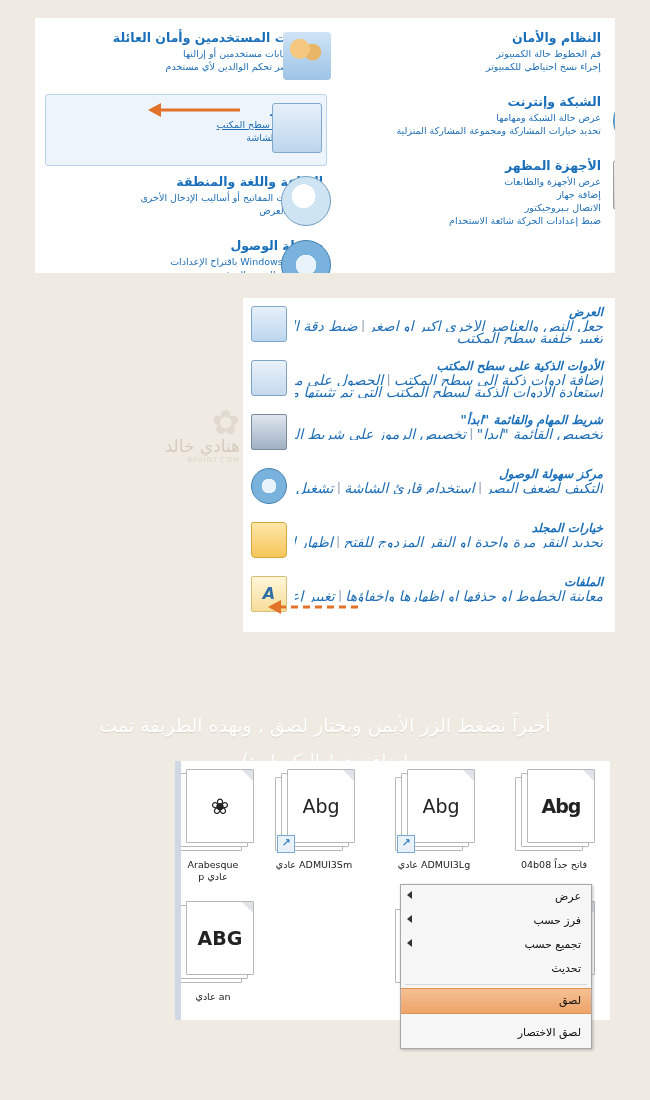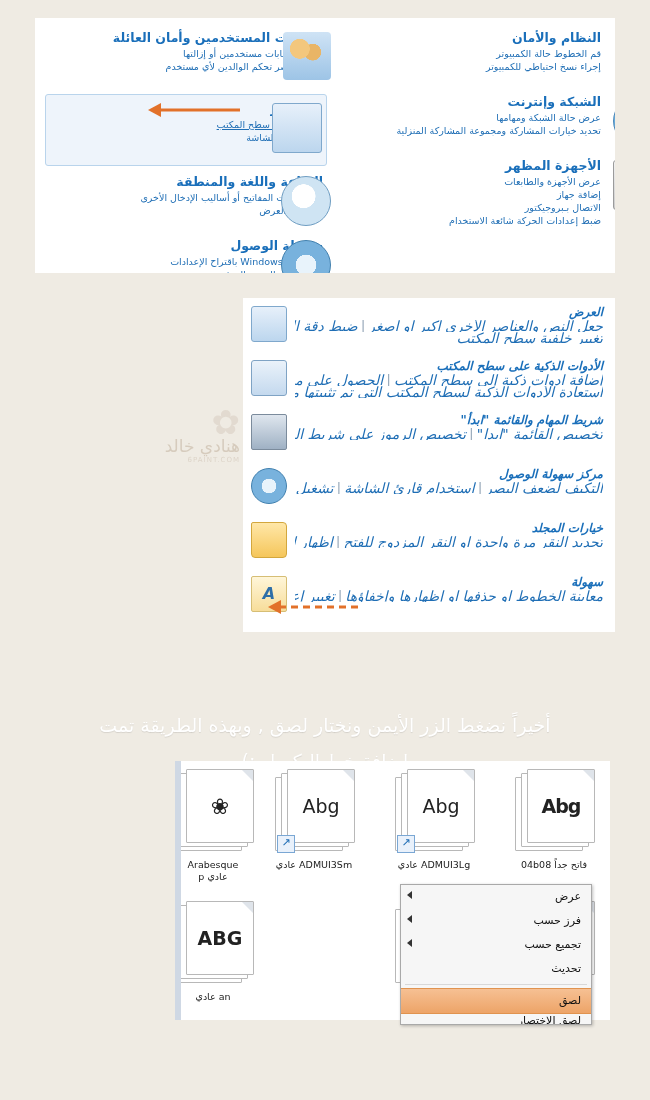--- a/index.html
+++ b/index.html
@@ -268,21 +268,21 @@
   #ctx .sepline {
     height: 1px;
     background: #d8d8d8;
     margin: 3px 4px;
   }
   #ctx .clip {
     height: 10px;
     overflow: hidden;
     color: #111;
     font-size: 11px;
-    padding: 0 10px;
+    padding: 12px 10px;
     text-align: right;
   }
 
   
   #wm {
     position: absolute;
     left: 40px;
     top: 408px;
     width: 200px;
     text-align: right;
@@ -459,21 +459,21 @@
         <a style="color:#1f6eb5">تحديد النقر مرة واحدة أو النقر المزدوج للفتح</a><span class="sep">|</span><a style="color:#1f6eb5">إظهار الملفات والمجلد</a>
       </div>
     </div>
   </div>
 
   <div class="row">
     <div class="ic ic-fontfolder">
       <div style="text-align:center;font-size:16px;line-height:34px;color:#2d6ea8;font-weight:bold;">A</div>
     </div>
     <div class="body">
-      <div class="rowtitle">سهولة</div>
+      <div class="rowtitle">الملفات</div>
       <div class="links">
         <a style="color:#1f6eb5">معاينة الخطوط أو حذفها أو إظهارها وإخفاؤها</a><span class="sep">|</span><a style="color:#1f6eb5">تغيير إعدادات الخطوط</a>
       </div>
     </div>
   </div>
 
 </div>
 
 <div class="arrow left dashed" style="left:268px; top:607px; width:90px;">
   <div class="head"></div>

